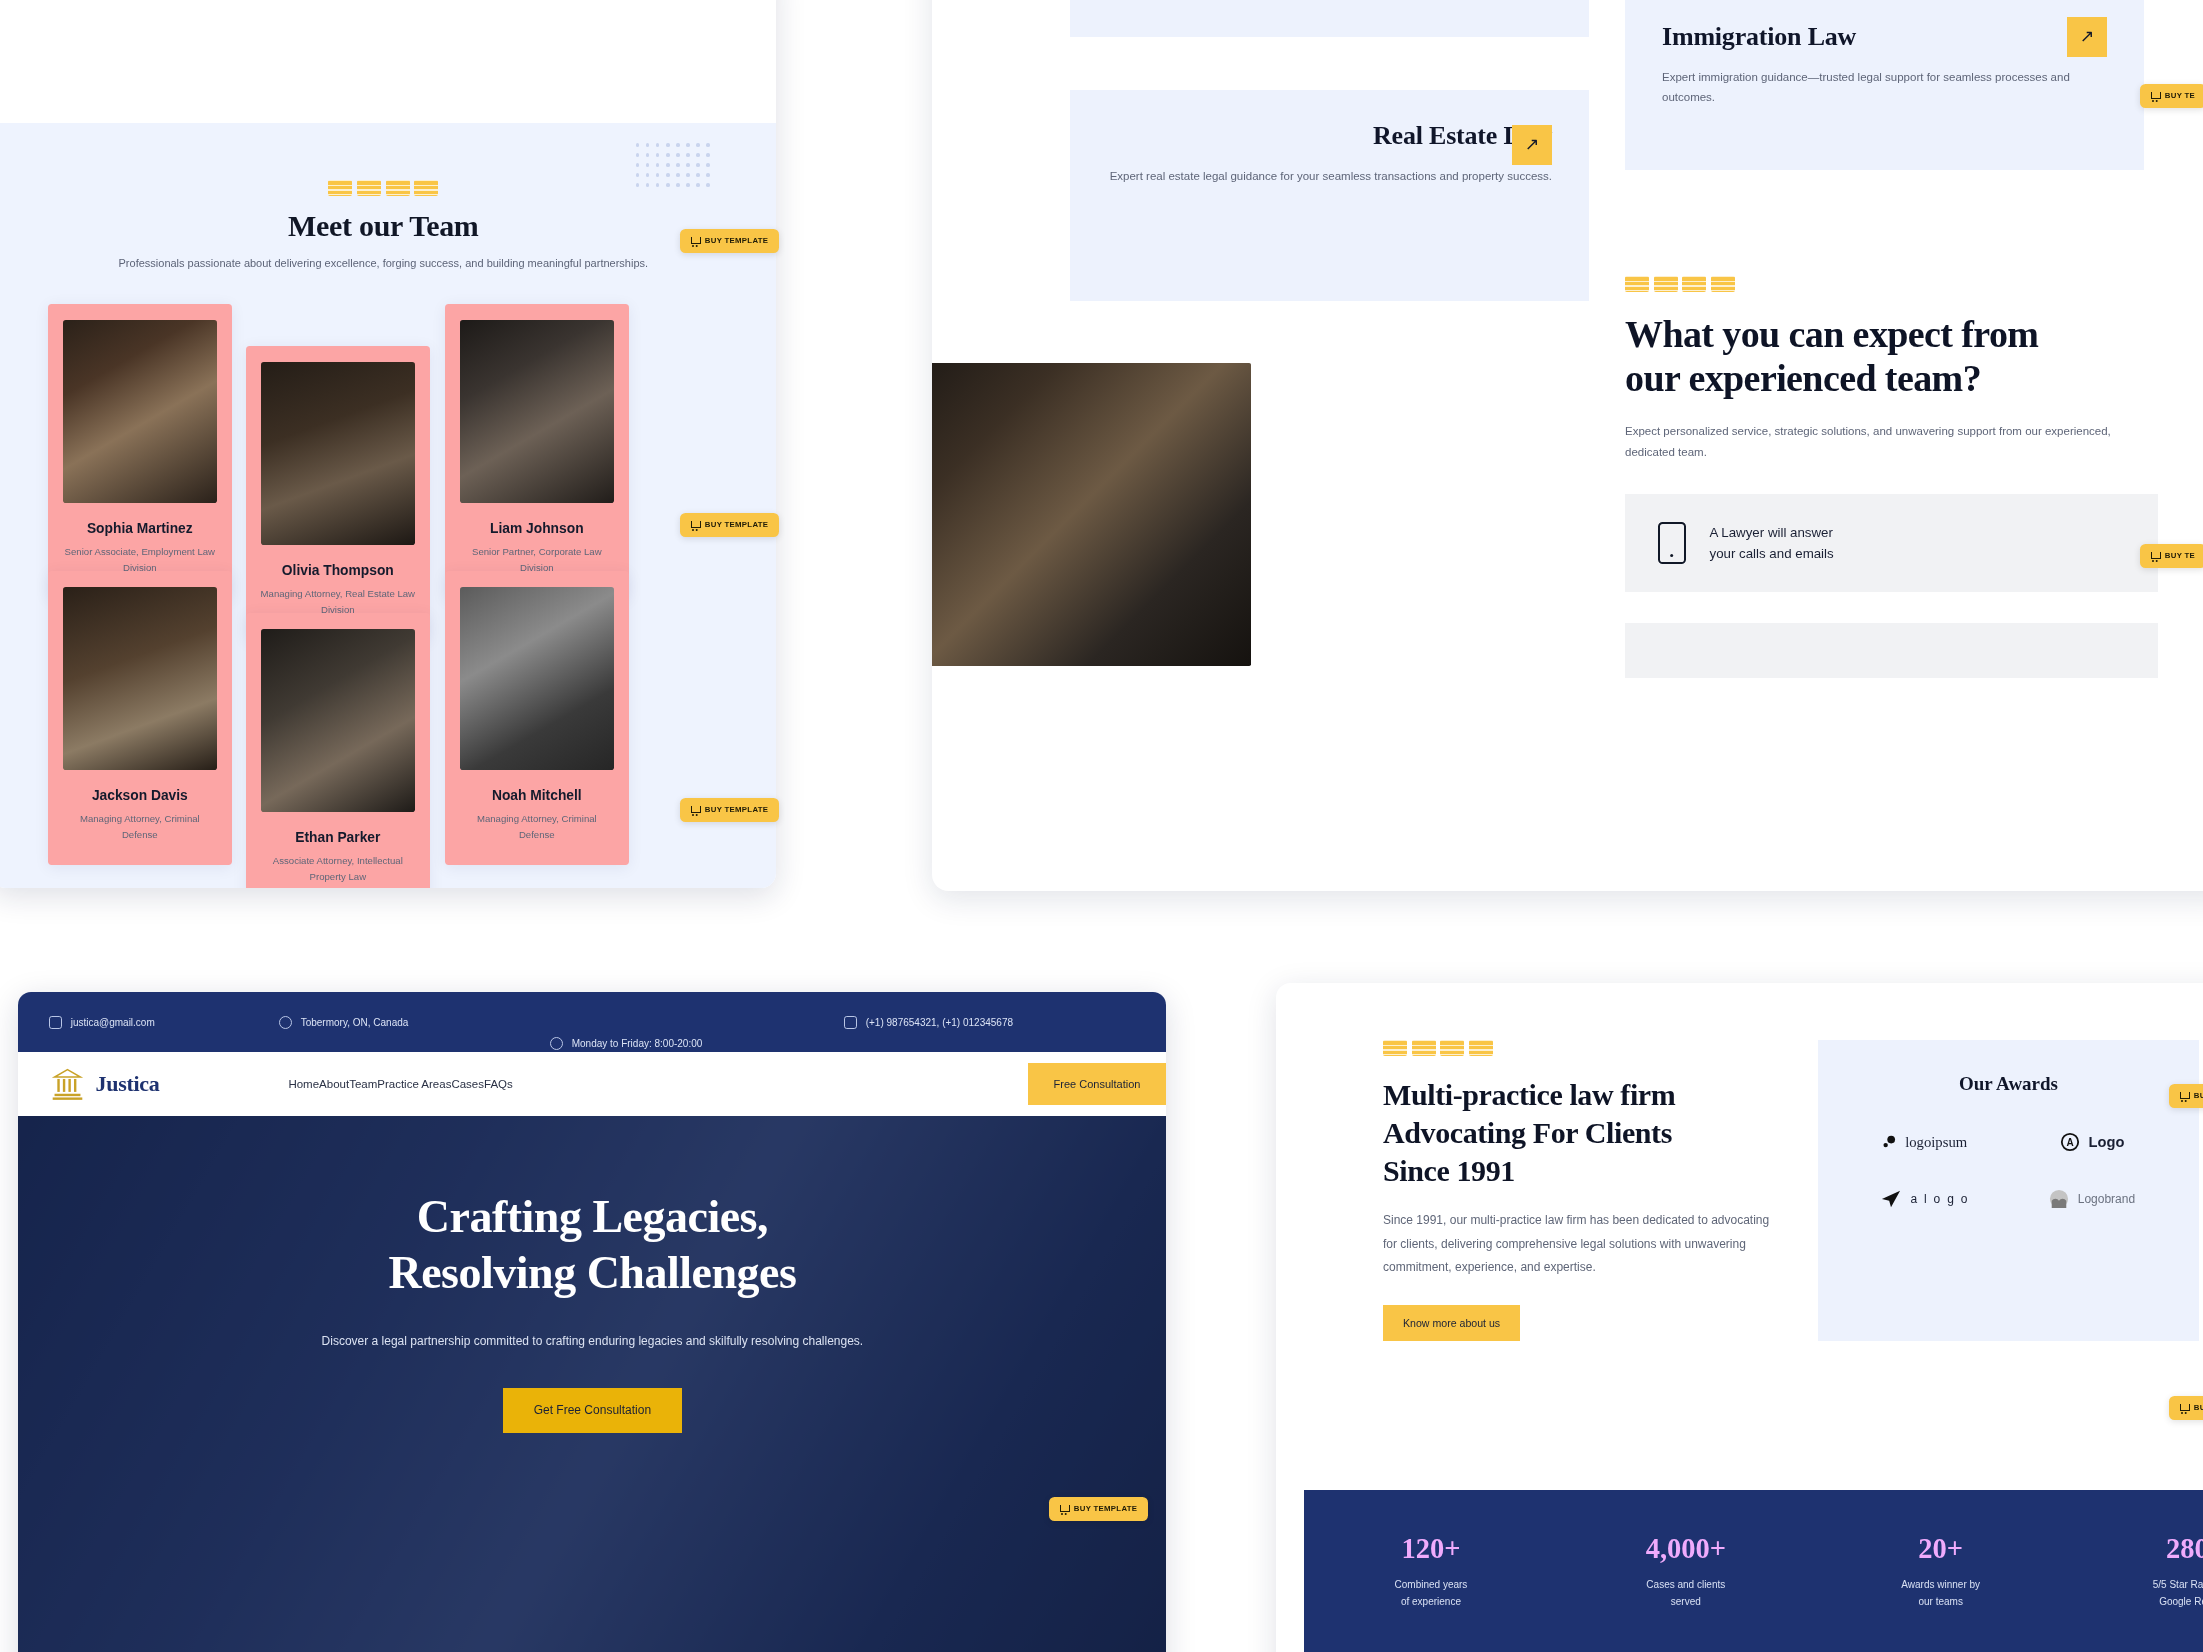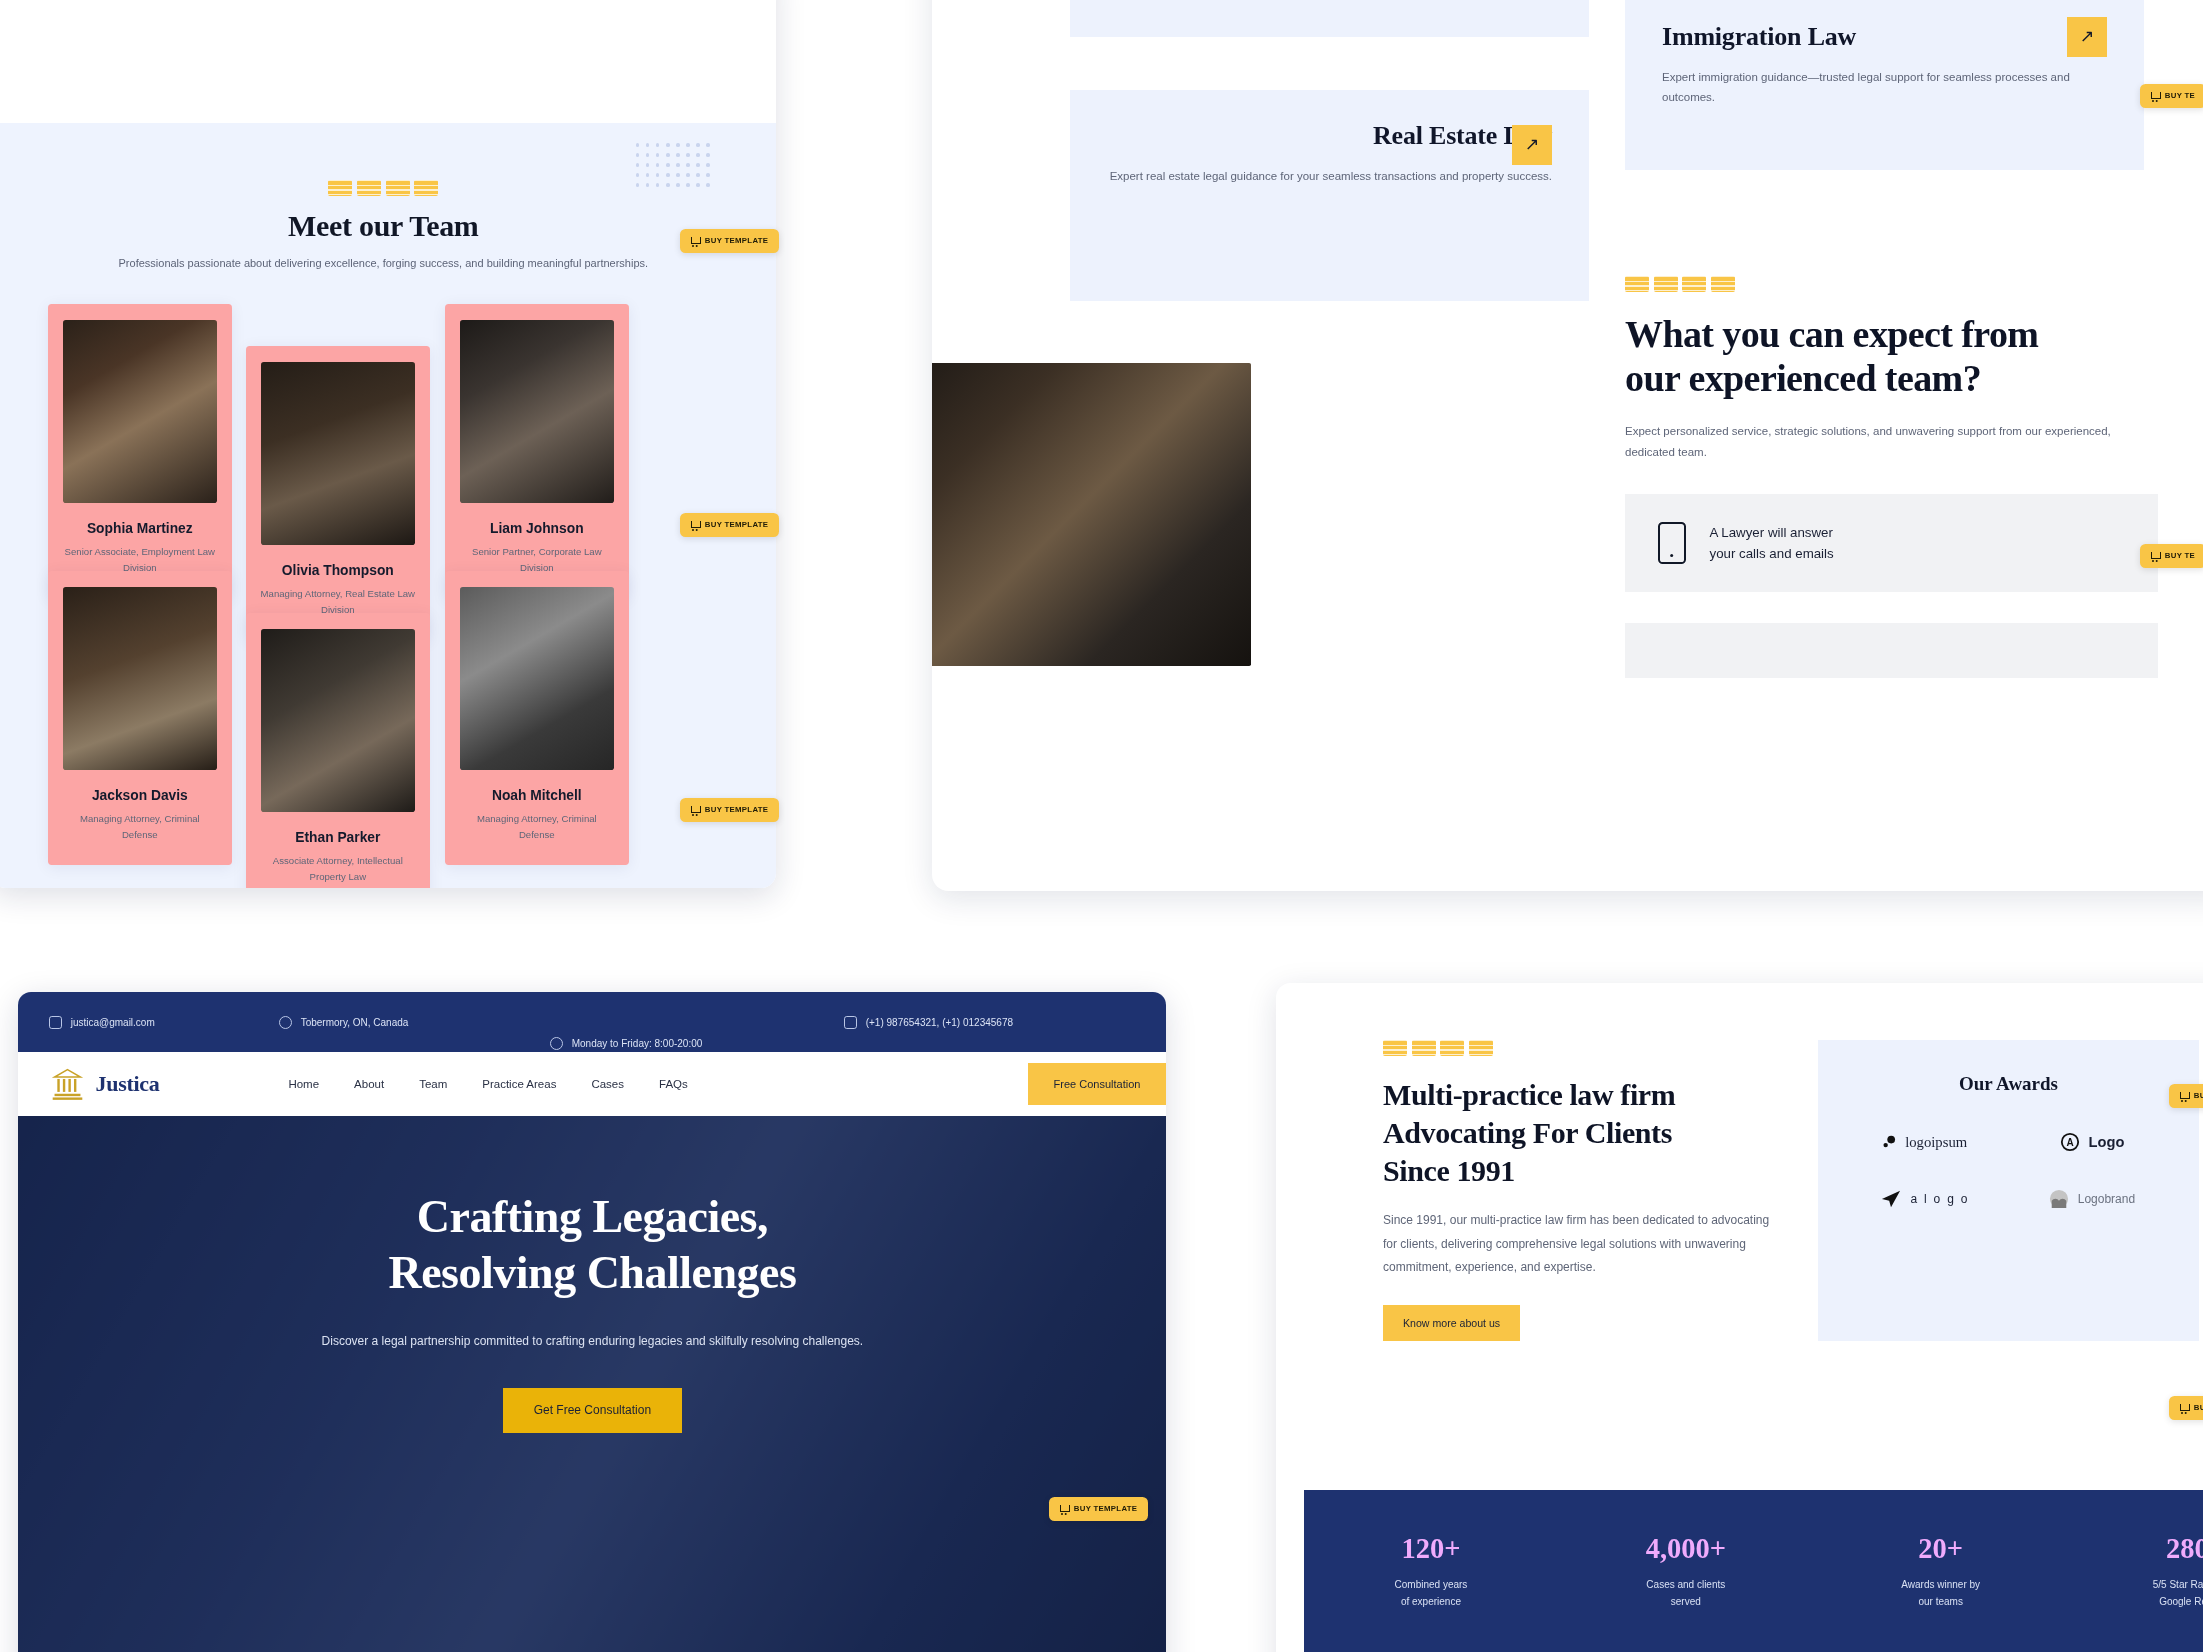--- a/index.html
+++ b/index.html
@@ -97,21 +97,21 @@
   .topbar .ti:nth-child(3){ width:294px;margin-top:42px; }
   .tb-ico { width:13px;height:13px;border:1.2px solid #b9c6e6;border-radius:2.8px;flex:0 0 auto; }
   .tb-ico.round { border-radius:50%; }
 
   .navbar {
     height:64px; background:#fff; display:flex; align-items:center; padding:0 0 0 31px; gap:0;
   }
   .brand { display:flex; align-items:center; gap:9.2px; width:239px; }
   .brand-ico { width:37px;height:37px;flex:0 0 auto; }
   .brand-name { font-size:22px; font-weight:700; color:#1E3270; font-family:"Liberation Serif",serif; letter-spacing:-0.3px;}
-  .nav-links { display:flex; gap:35px; font-size:11.5px; color:#2a3145; }
+  .nav-links { display:flex; font-size:11.5px; color:#2a3145; }
   .nav-cta {
     margin-left:auto; background:#F9C546; color:#1b2136; font-size:11px;
     padding:14.7px 26px; white-space:nowrap; margin-right:0;
   }
 
   .hero { position:relative; height:calc(100% - 115px); overflow:hidden; }
   .hero-img { position:absolute; inset:0; }
   .hero-tint { position:absolute; inset:0; background:rgba(22,38,84,.62); }
   .hero-inner { position:relative; text-align:center; padding-top:73px; }
   .hero-h1 { font-size:46px; line-height:1.22; font-weight:700; color:#ffffff; letter-spacing:-0.5px; }

